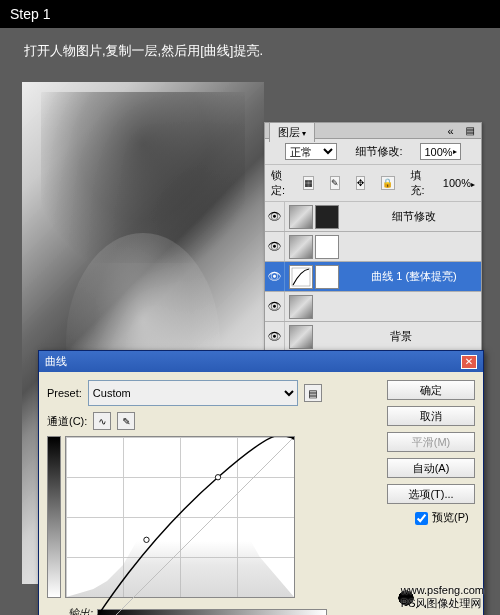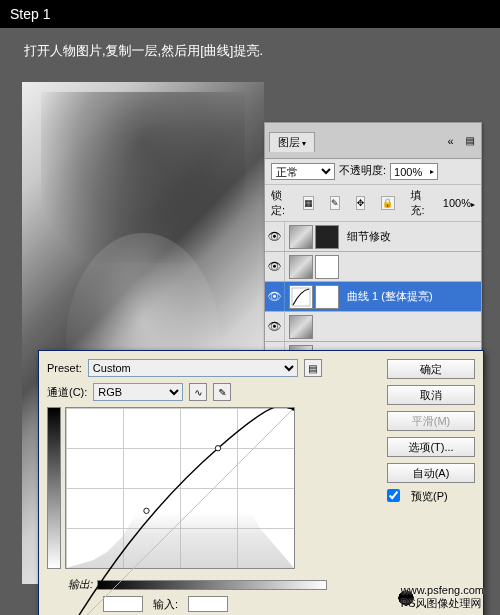--- a/index.html
+++ b/index.html
@@ -5,92 +5,92 @@
 * { box-sizing: border-box; margin: 0; padding: 0; }
 body { width: 500px; height: 615px; background: #5c5c5c; font-family: "Microsoft YaHei", Arial, sans-serif; font-size: 12px; color: #fff; overflow: hidden; position: relative; }
 .step-header { background: #000; padding: 6px 10px; font-size: 14px; }
 .instruction { padding: 14px 24px; font-size: 13px; }
 .canvas-bg { position: absolute; left: 22px; top: 82px; width: 242px; height: 502px; background: linear-gradient(135deg, #e8e8e8 0%, #c5c5c5 15%, #989898 25%, #6a6a6a 35%, #555 42%, #888 48%, #aaa 55%, #ccc 62%, #ddd 70%, #c8c8c8 78%, #999 88%, #707070 100%); filter: grayscale(1) contrast(1.05); }
 .canvas-bg::before { content:""; position:absolute; top:2%; left:8%; right:8%; height:34%; background: radial-gradient(ellipse at 50% 30%, rgba(0,0,0,.45) 0%, rgba(0,0,0,.25) 45%, transparent 80%); }
 .canvas-bg::after { content:""; position:absolute; top:30%; left:18%; right:18%; height:44%; background: radial-gradient(ellipse at 50% 40%, rgba(255,255,255,.45) 0%, rgba(255,255,255,.15) 45%, transparent 80%); border-radius:50%; }
 
 
 .layers-panel { position: absolute; left: 264px; top: 122px; width: 218px; background: #e4e4e4; border: 1px solid #9b9b9b; box-shadow: 1px 1px 3px rgba(0,0,0,.3); color: #000; }
-.layers-tabrow { display: flex; align-items: center; height: 36px; background: #cbcbcb; border-bottom: 1px solid #9b9b9b; font-size: 11px; padding-left: 4px; }
+.layers-tabrow { display: flex; align-items: center; height: 16px; background: #cbcbcb; border-bottom: 1px solid #9b9b9b; font-size: 11px; padding-left: 4px; }
 .layers-tabrow .tab { background: #e4e4e4; padding: 2px 8px; border: 1px solid #9b9b9b; border-bottom: none; position: relative; top: 1px; }
 .layers-tabrow .chev { margin-left: 2px; font-size: 8px; }
 .layers-tabrow .spacer { flex: 1; }
 .layers-tabrow .close { padding: 0 6px; cursor: pointer; }
 .layers-tabrow .menu { padding: 0 6px; cursor: pointer; font-size: 10px; }
-.layers-opts { display: flex; align-items: flex-start; padding: 4px 6px; gap: 4px; font-size: 11px; border-bottom: 1px solid #c0c0c0; }
+.layers-opts { display: flex; align-items: center; padding: 4px 20px; gap: 18px; font-size: 11px; border-bottom: 1px solid #c0c0c0; }
 .layers-opts select, .layers-opts .pct { font-size: 11px; border: 1px solid #888; background: #fff; height: 17px; }
 .layers-opts .pct { width: 48px; display: inline-flex; align-items: center; padding: 0 3px; }
 .layers-opts .lbl { white-space: nowrap; }
 .lock-row { display: flex; align-items: center; padding: 3px 6px; gap: 16px; border-bottom: 1px solid #c0c0c0; font-size: 11px; }
 .lock-row .lockicon { width: 14px; height: 14px; border: 1px solid #aaa; background: #f4f4f4; display: flex; align-items: center; justify-content: center; font-size: 9px; }
 .layer-list { background: #d9d9d9; }
 .layer { display: flex; align-items: center; height: 30px; border-bottom: 1px solid #b0b0b0; background: #e4e4e4; font-size: 11px; }
 .layer .eye { width: 20px; display: flex; justify-content: center; border-right: 1px solid #c0c0c0; height: 100%; align-items: center; }
 .layer .thumbs { display: flex; gap: 2px; padding: 0 4px; }
 .layer .thumb { width: 24px; height: 24px; border: 1px solid #888; background: #fff; display: flex; align-items: center; justify-content: center; }
 .layer .thumb.img { background: linear-gradient(135deg,#999,#ddd,#777); }
 .layer .thumb.mask { background: #fff; }
 .layer .thumb.dark { background: #222; }
 .layer .thumb.curve { background: #fff; }
-.layer .name { padding-left: 4px; flex: 1; white-space: nowrap; overflow: hidden; }
+.layer .name { padding-left: 4px; flex: 1; white-space: nowrap; overflow: hidden; text-align: center; }
 .layer.selected { background: #3874d1; color: #fff; }
 .layer.selected .eye { border-right-color: #5a8fd8; }
 
 
 .curves { position: absolute; left: 38px; top: 350px; width: 446px; background: #ece9d8; border: 1px solid #0a246a; box-shadow: 2px 2px 6px rgba(0,0,0,.5); color: #000; }
 .curves-title { background: linear-gradient(#3b6ec8,#2a5bb5); color: #fff; padding: 3px 6px; font-size: 11px; display: flex; align-items: center; }
 .curves-title .x { margin-left: auto; width: 16px; height: 14px; background: #e35a4a; border: 1px solid #fff; color: #fff; display: flex; align-items: center; justify-content: center; font-size: 10px; }
 .curves-body { display: flex; padding: 8px; gap: 8px; }
 .curves-left { flex: 1; }
 .preset-row, .channel-row { display: flex; align-items: center; gap: 6px; font-size: 11px; margin-bottom: 6px; }
-.preset-row select, .channel-row select { font-size: 11px; border: 1px solid #7f9db9; height: 18px; }
+.preset-row select, .channel-row select { font-size: 11px; border: 1px solid #7f9db9; height: 26px; }
 .preset-row select { width: 210px; }
 .channel-row select { width: 90px; }
 .toolbtn { width: 18px; height: 18px; border: 1px solid #888; background: #f0f0f0; display: flex; align-items: center; justify-content: center; font-size: 10px; }
 .curve-area { display: flex; }
 .vgrad { width: 14px; height: 162px; background: linear-gradient(#000,#fff); border: 1px solid #888; margin-right: 4px; }
 .curve-box { width: 230px; height: 162px; background: #fff; border: 1px solid #888; position: relative; }
 .curve-grid { position: absolute; inset: 0; background-image: linear-gradient(#ccc 1px, transparent 1px), linear-gradient(90deg,#ccc 1px,transparent 1px); background-size: 25% 25%; }
 .histo { position: absolute; left: 0; right:0; bottom:0; height: 100%; background: linear-gradient(to top, rgba(180,180,180,.5) 0%, rgba(180,180,180,.3) 20%, transparent 35%); clip-path: polygon(0 100%, 5% 98%, 12% 95%, 18% 90%, 25% 80%, 35% 55%, 45% 35%, 55% 25%, 65% 32%, 75% 50%, 85% 75%, 100% 100%); }
 .curveline { position: absolute; inset: 0; pointer-events: none; }
 .hgrad-row { display: flex; align-items: center; margin-top: 8px; font-style: italic; }
 .hgrad-row .lbloutput { width: 50px; font-size: 11px; text-align: right; padding-right: 4px; }
 .hgrad { width: 230px; height: 10px; background: linear-gradient(90deg,#000,#fff); border: 1px solid #888; }
 .output-row { display: flex; gap: 10px; font-size: 11px; margin-top: 4px; align-items: center; }
 .output-row .box { width: 40px; height: 16px; border: 1px solid #888; background: #fff; }
 .curves-right { width: 88px; display: flex; flex-direction: column; gap: 6px; }
 .btn { height: 20px; border: 1px solid #888; background: linear-gradient(#fdfdfd,#e6e6e6); font-size: 11px; display: flex; align-items: center; justify-content: center; color: #000; }
 .btn.disabled { color: #999; }
-.chk { display: flex; align-items: flex-start; gap: 11px; font-size: 11px; }
+.chk { display: flex; align-items: flex-end; gap: 4px; font-size: 11px; margin-left: 28px; }
 .watermark { position: absolute; right: 16px; bottom: 4px; color: #000; font-size: 11px; text-shadow: 0 0 2px #fff; }
 .splat { position:absolute; right:74px; bottom:2px; width:40px; height:30px; background: radial-gradient(circle,#000 30%, transparent 31%); }
 </style>
 </head>
 <body>
 
 <div class="step-header">Step 1</div>
 <div class="instruction">打开人物图片,复制一层,然后用[曲线]提亮.</div>
 
 <div class="canvas-bg"></div>
 
 <div class="layers-panel">
   <div class="layers-tabrow">
     <span class="tab"><span>图层</span><span class="chev">▾</span></span>
     <span class="spacer"></span>
     <span class="close">«</span>
     <span class="menu">▤</span>
   </div>
   <div class="layers-opts">
     <select style="width:64px"><option>正常</option></select>
-    <span class="lbl">不透明度:</span>
+    <span class="lbl">细节修改:</span>
     <span class="pct">
         <span>100%</span>
         <span style="margin-left:auto;font-size:8px">▸</span>
       </span>
   </div>
   <div class="lock-row">
     <span class="lbl">锁定:</span>
     <span class="lockicon">▦</span>
     <span class="lockicon">✎</span>
     <span class="lockicon">✥</span>
@@ -131,35 +131,39 @@
       <div class="eye">👁</div>
       <div class="thumbs">
           <div class="thumb img"></div>
         </div>
     </div>
     <div class="layer">
       <div class="eye">👁</div>
       <div class="thumbs">
           <div class="thumb img"></div>
         </div>
+      <div class="name">背景</div>
     </div>
   </div>
 </div>
 
 <div class="curves">
+  <div class="curves-title">
+    <span>曲线</span>
+    <span class="x">✕</span>
+  </div>
   <div class="curves-body">
     <div class="curves-left">
       <div class="preset-row">
         <span>Preset:</span>
         <select><option>Custom</option></select>
         <span class="toolbtn">▤</span>
       </div>
       <div class="channel-row">
         <span>通道(C):</span>
-        <select><option>RGB</option></select>
         <span class="toolbtn">∿</span>
         <span class="toolbtn">✎</span>
       </div>
       <div class="curve-area">
         <div class="vgrad"></div>
         <div class="curve-box">
           <div class="curve-grid"></div>
           <div class="histo"></div>
           <svg class="curveline" viewBox="0 0 255 255" preserveAspectRatio="none">
             <line x1="0" y1="255" x2="255" y2="0" stroke="#bbb" stroke-width="1"></line>
@@ -180,22 +184,22 @@
         <span class="box"></span>
         <span>输入:</span>
         <span class="box"></span>
       </div>
 
     </div>
     <div class="curves-right">
       <div class="btn">确定</div>
       <div class="btn">取消</div>
       <div class="btn disabled">平滑(M)</div>
+      <div class="btn">自动(A)</div>
       <div class="btn">选项(T)...</div>
-      <div class="btn">自动(A)</div>
       <label class="chk">
           <input type="checkbox" checked="" style="">
           <span>预览(P)</span>
         </label>
     </div>
   </div>
 </div>
 
 <div class="splat"></div>
 <div class="watermark">

